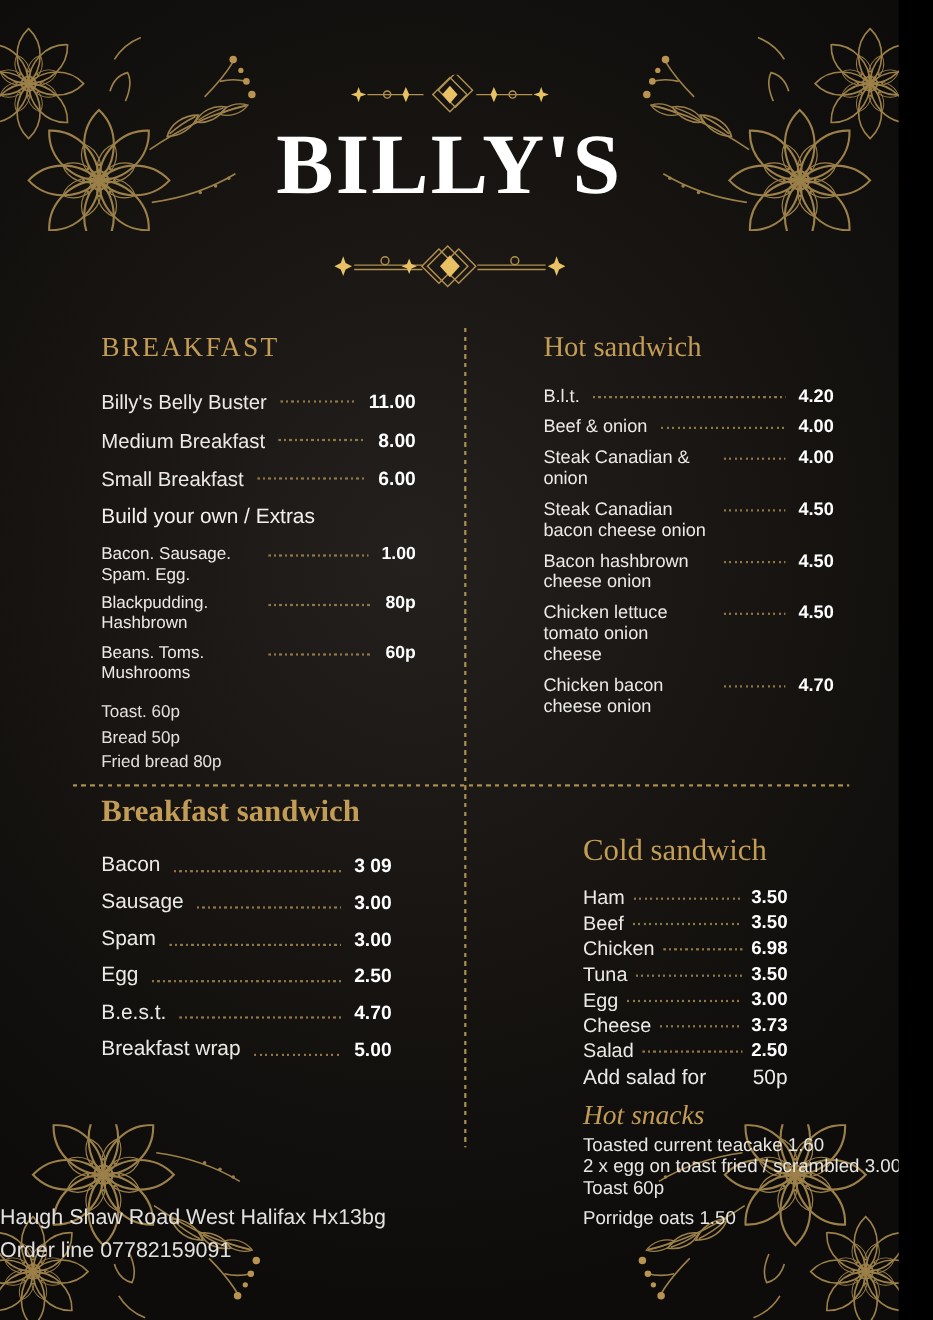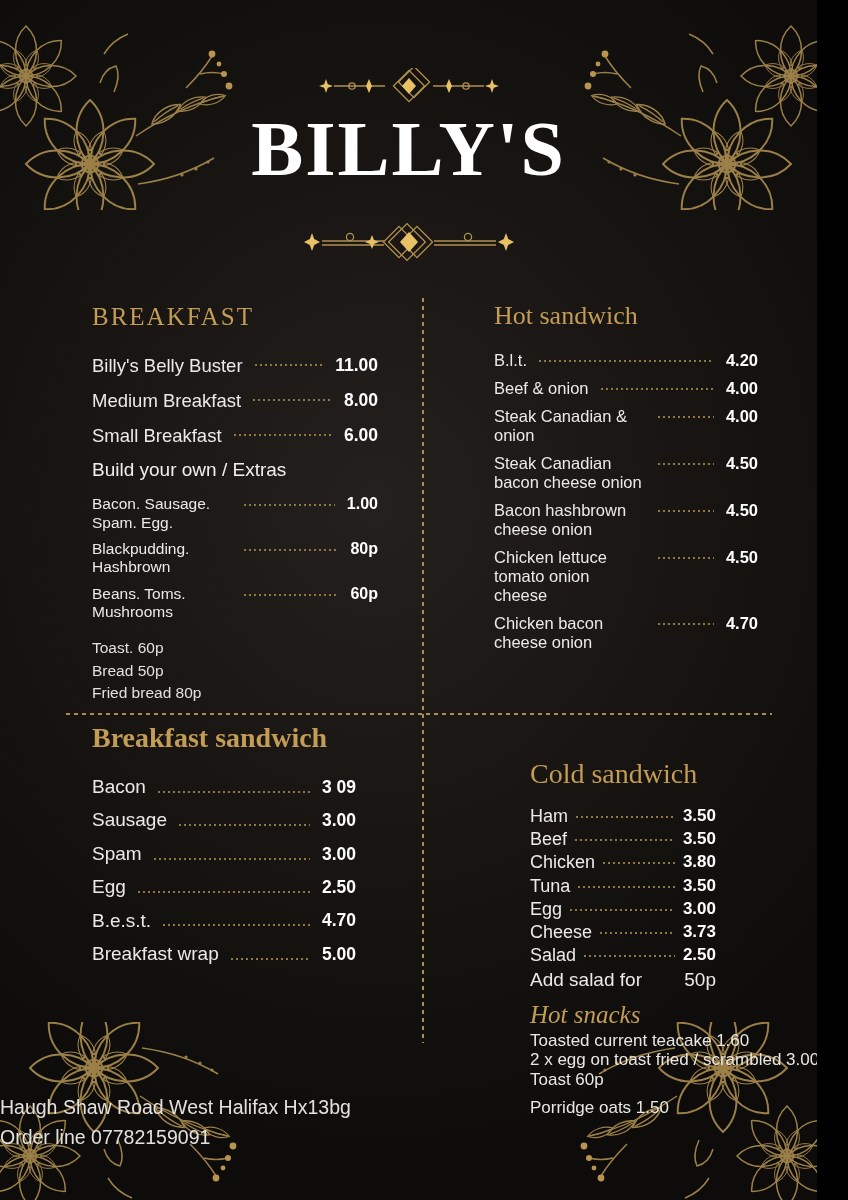--- a/index.html
+++ b/index.html
@@ -322,21 +322,21 @@
           <span class="price">3.50</span>
         </div>
       <div class="row">
           <span class="name">Beef</span>
           <span class="leader"></span>
           <span class="price">3.50</span>
         </div>
       <div class="row">
           <span class="name">Chicken</span>
           <span class="leader"></span>
-          <span class="price">3.80</span>
+          <span class="price">6.98</span>
         </div>
       <div class="row">
           <span class="name">Tuna</span>
           <span class="leader"></span>
           <span class="price">3.50</span>
         </div>
       <div class="row">
           <span class="name">Egg</span>
           <span class="leader"></span>
           <span class="price">3.00</span>

